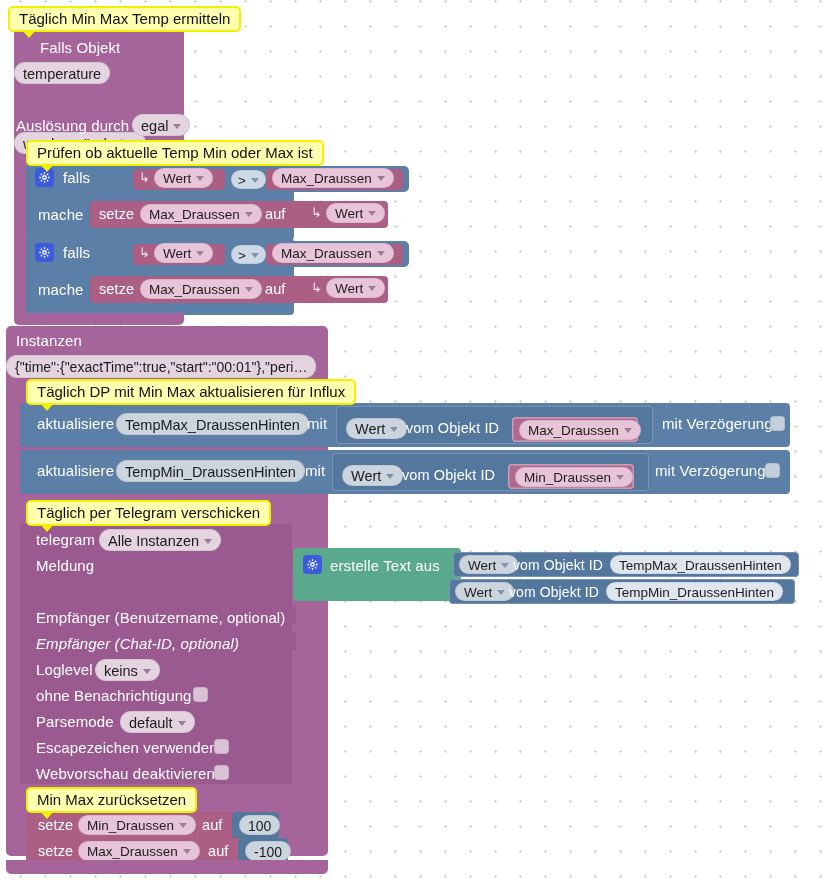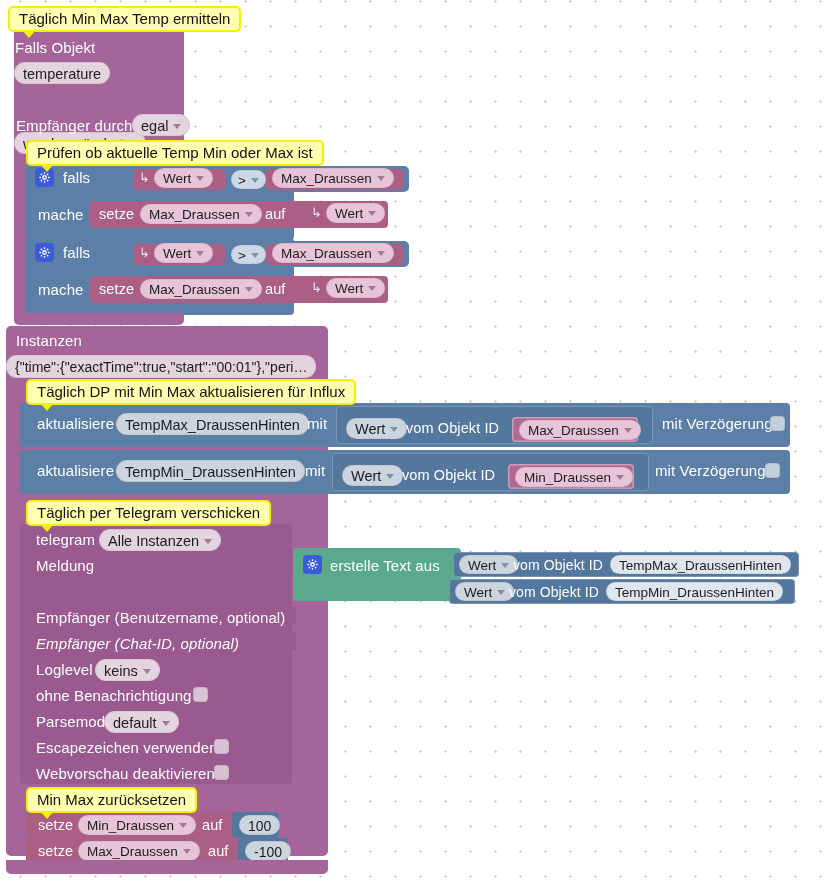--- a/index.html
+++ b/index.html
@@ -123,29 +123,29 @@
 </style>
 </head>
 <body>
 
 <div id="canvas">
 
   <div class="blk purple" style="left:14px; top:26px; width:170px; height:293px; border-radius:5px 5px 0 0;"></div>
 
   <div class="cmt" style="left:8px; top:6px;">Täglich Min Max Temp ermitteln</div>
 
-  <div class="lbl" style="left:15px; top:40px;">Falls Objekt</div>
+  <div class="lbl" style="left:40px; top:40px;">Falls Objekt</div>
 
   <div class="field lt" style="left:14px; top:62px;">temperature</div>
 
   <div class="field lt" style="left:14px; top:88px;margin-top:44px;">
     <span>wurde geändert</span><span class="caret"></span>
   </div>
 
-  <div class="lbl" style="left:16px; top:118px;">Empfänger durch</div>
+  <div class="lbl" style="left:16px; top:118px;">Auslösung durch</div>
   <div class="field lt" style="left:132px; top:114px;">
     <span>egal</span><span class="caret"></span>
   </div>
 
   <div class="cmt" style="left:26px; top:140px;">Prüfen ob aktuelle Temp Min oder Max ist</div>
 
   <div class="blk blue" style="left:26px; top:163px; width:268px; height:77px; border-radius:4px;"></div>
   <div class="gear" style="left:35px; top:168px;">
     <svg viewBox="0 0 24 24" fill="none" stroke="#fff" stroke-width="2.4">
       <circle cx="12" cy="12" r="3.2"></circle>
@@ -306,21 +306,21 @@
 
   <div class="lbl" style="left:36px; top:662px;">Loglevel</div>
   <div class="field lt" style="left:95px; top:659px;">
     <span>keins</span><span class="caret"></span>
   </div>
 
   <div class="lbl" style="left:36px; top:688px;">ohne Benachrichtigung</div>
   <div class="cbox" style="left:193px; top:687px;"></div>
 
   <div class="lbl" style="left:36px; top:714px;">Parsemode</div>
-  <div class="field lt" style="left:104px; top:711px;">
+  <div class="field lt" style="left:120px; top:711px;">
     <span>default</span><span class="caret"></span>
   </div>
 
   <div class="lbl" style="left:36px; top:740px;">Escapezeichen verwenden</div>
   <div class="cbox" style="left:214px; top:739px;"></div>
 
   <div class="lbl" style="left:36px; top:766px;">Webvorschau deaktivieren</div>
   <div class="cbox" style="left:214px; top:765px;"></div>
 
   <div class="cmt" style="left:26px; top:787px;">Min Max zurücksetzen</div>

